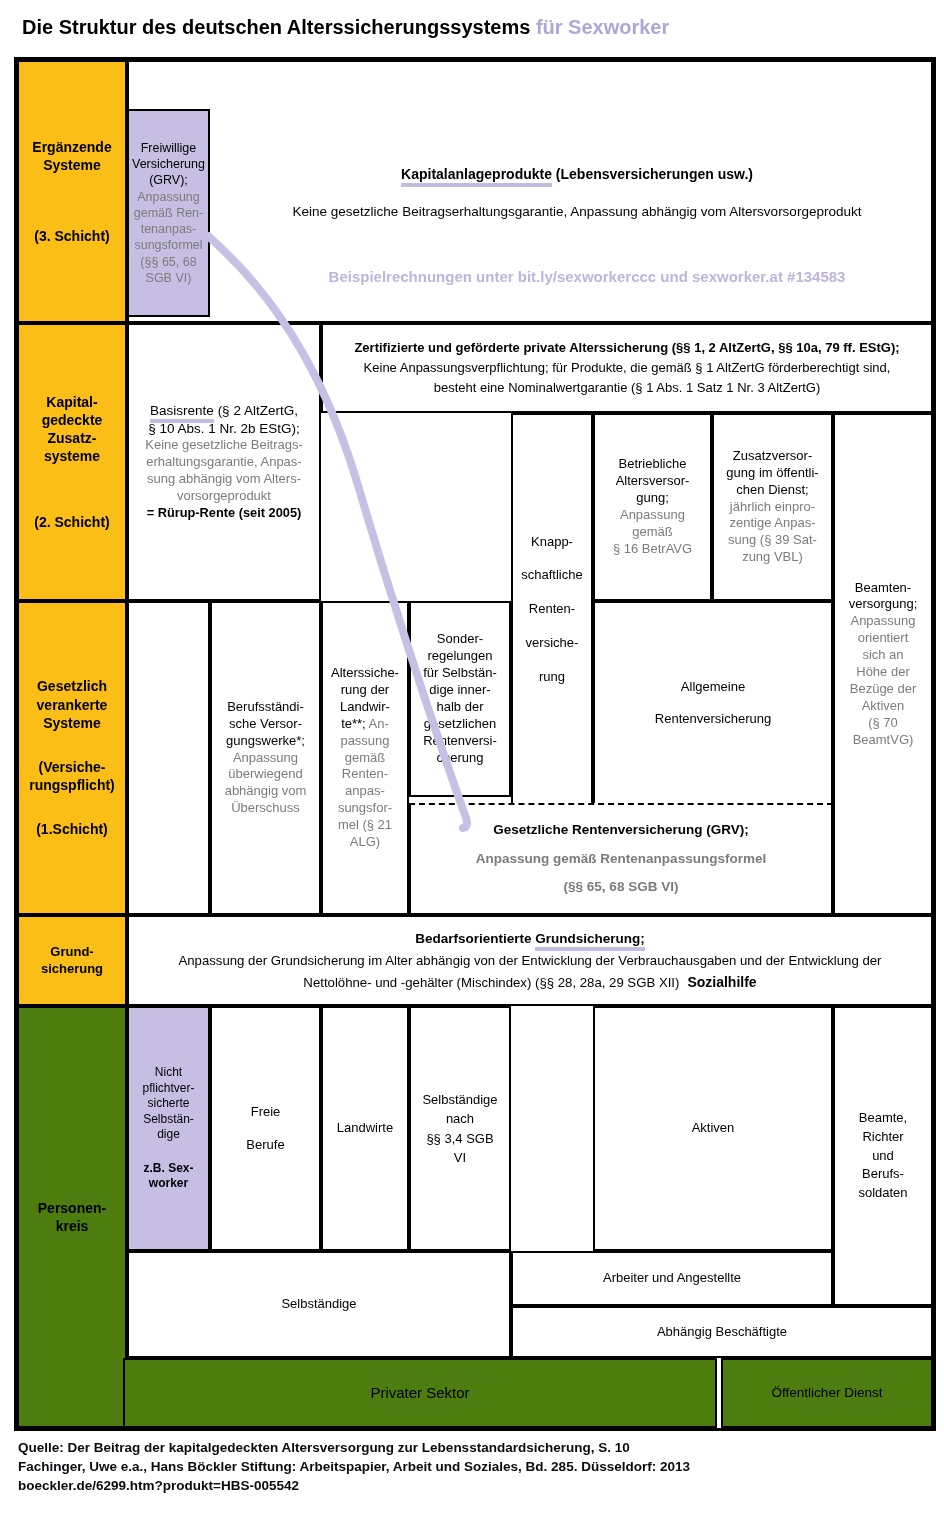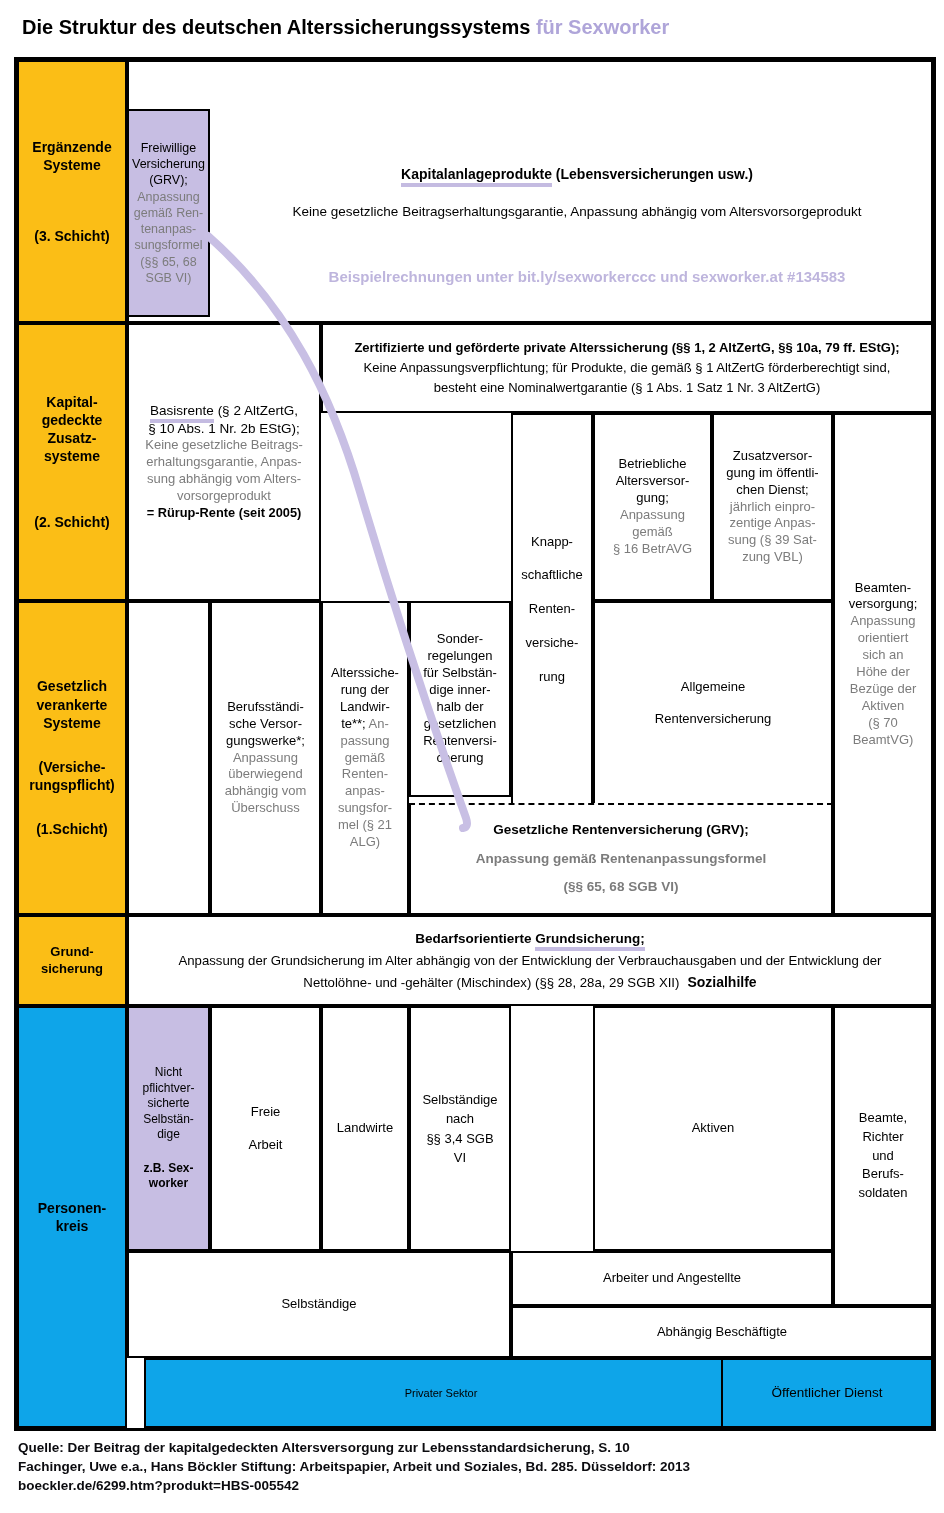--- a/index.html
+++ b/index.html
@@ -6,21 +6,21 @@
   .page{position:relative;width:944px;height:1513px;background:#fff;overflow:hidden;
         font-family:"Liberation Sans", sans-serif;color:#000;}
   .title{position:absolute;left:22px;top:16px;font-size:20px;font-weight:bold;white-space:nowrap;}
   .title .suffix{color:#AFA5D9;}
   .tbl{position:absolute;left:14px;top:57px;width:916px;height:1368px;border:3px solid #000;}
   .c{position:absolute;box-sizing:border-box;border:2px solid #000;background:#fff;
      display:flex;flex-direction:column;align-items:center;justify-content:center;
      text-align:center;white-space:pre-line;font-size:13px;line-height:1.3;padding:2px;}
   .txt{position:absolute;text-align:center;white-space:pre-line;}
   .orange{background:#FBBE16;font-weight:bold;font-size:14px;}
-  .yellow{background:#0ea5e9;}
+  .yellow{background:#4d7c0f;}
   .purple{background:#C7BEE3;}
   .gray{color:#7C7C7C;}
   .b{font-weight:bold;}
   .u{border-bottom:4px solid #C4BBE1;padding-bottom:1px;margin-top:27px;}
   .nobb{border-bottom:none;}
   .dashtop{border-top:2px dashed #000;}
   .src{position:absolute;left:18px;top:1438px;font-weight:bold;font-size:13.5px;line-height:19px;color:#0b0b0f;}
 </style>
 </head>
 <body>
@@ -182,21 +182,21 @@
       <div>Nicht
 pflichtver-
 sicherte
 Selbstän-
 dige</div>
       <div class="b">z.B. Sex-
 worker</div>
     </div>
     <div class="c" style="left:193px;top:946px;width:111px;height:245px;line-height:2.5;">
       <div>Freie
-Arbeit</div>
+Berufe</div>
     </div>
     <div class="c" style="left:304px;top:946px;width:88px;height:245px;">
       <div>Landwirte</div>
     </div>
     <div class="c" style="left:392px;top:946px;width:102px;height:245px;line-height:1.5;">
       <div>Selbständige
 nach
 §§ 3,4 SGB
 VI</div>
     </div>
@@ -212,21 +212,21 @@
     </div>
     <div class="c" style="left:110px;top:1191px;width:384px;height:107px;">
       <div>Selbständige</div>
     </div>
     <div class="c" style="left:494px;top:1191px;width:322px;height:55px;">
       <div>Arbeiter und Angestellte</div>
     </div>
     <div class="c" style="left:494px;top:1246px;width:422px;height:52px;">
       <div>Abhängig Beschäftigte</div>
     </div>
-    <div class="c yellow" style="left:127px;top:1298px;width:594px;height:70px;font-size:11px;">
+    <div class="c yellow" style="left:106px;top:1298px;width:594px;height:70px;font-size:15px;">
       <div>Privater Sektor</div>
     </div>
     <div class="c yellow" style="left:704px;top:1298px;width:212px;height:70px;font-size:13.5px;">
       <div>Öffentlicher Dienst</div>
     </div>
   </div>
 
   <svg width="944" height="1513" style="position:absolute;left:0;top:0;pointer-events:none;z-index:5;">
     <path d="M 208 236 C 288 306 332 396 360 492 C 392 600 424 700 466 818 q 3 9 -3 10" stroke="#C8BFE4" stroke-width="8" fill="none" stroke-linecap="round"></path>
   </svg>

